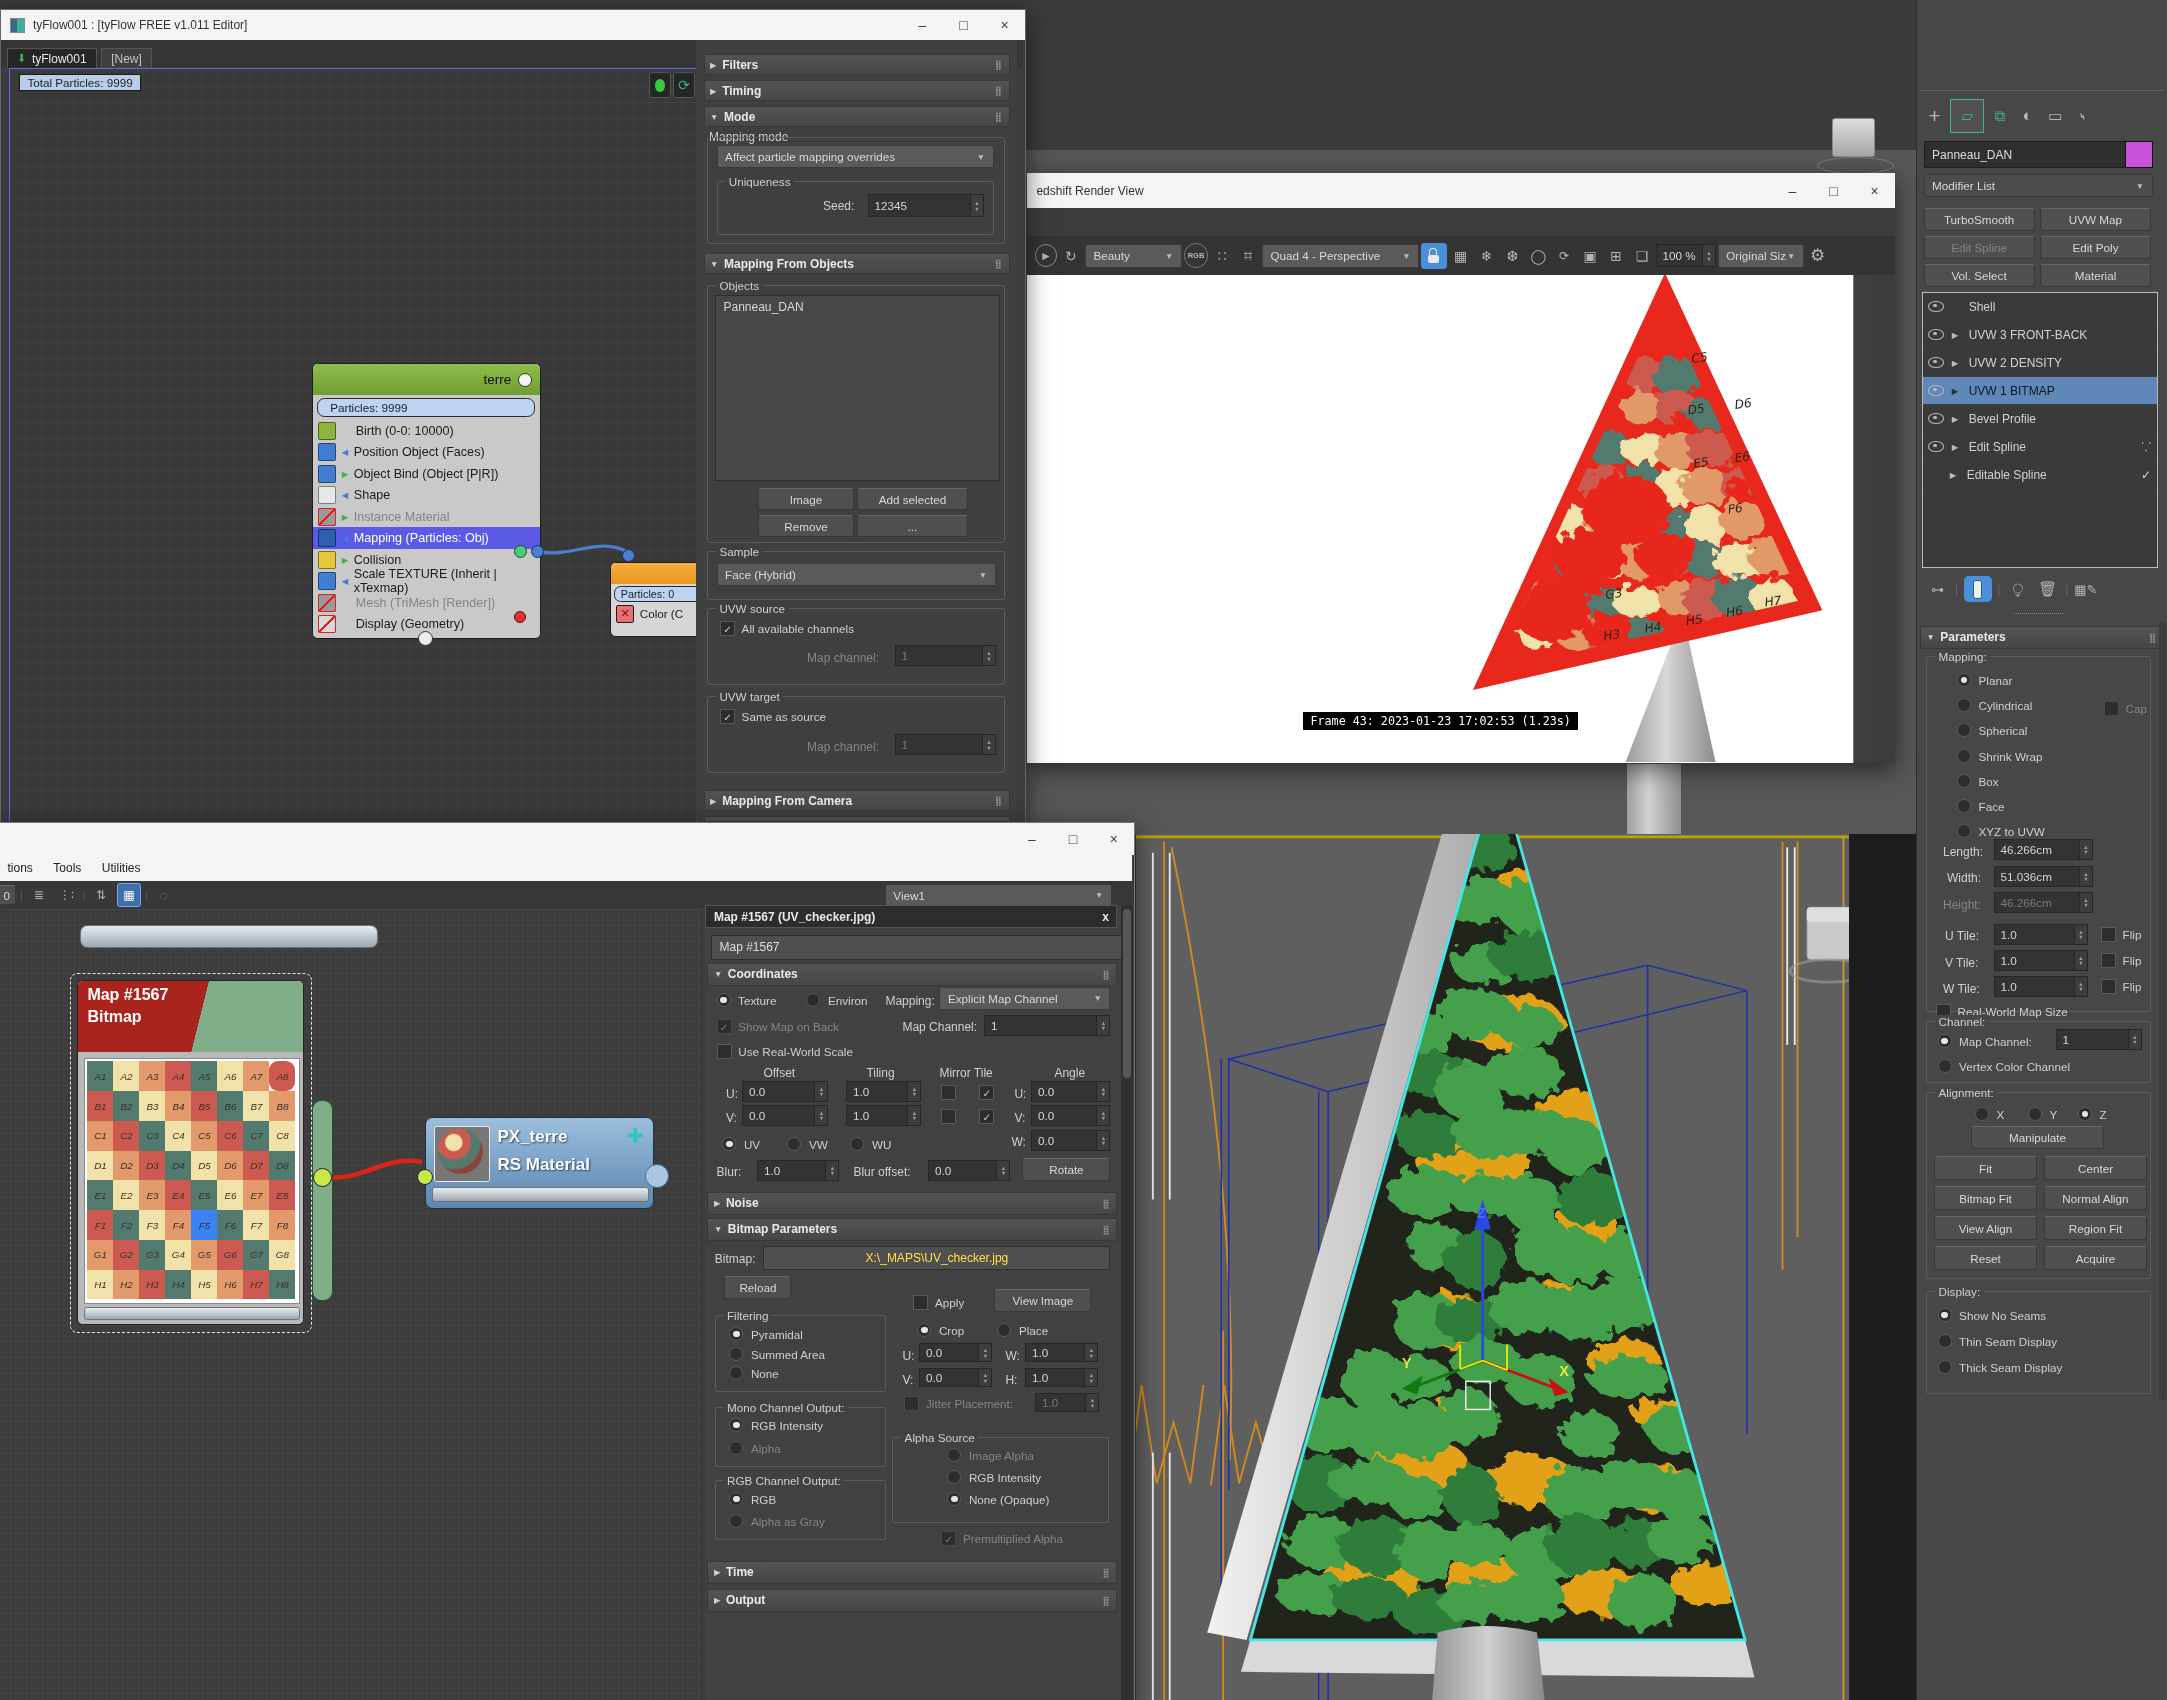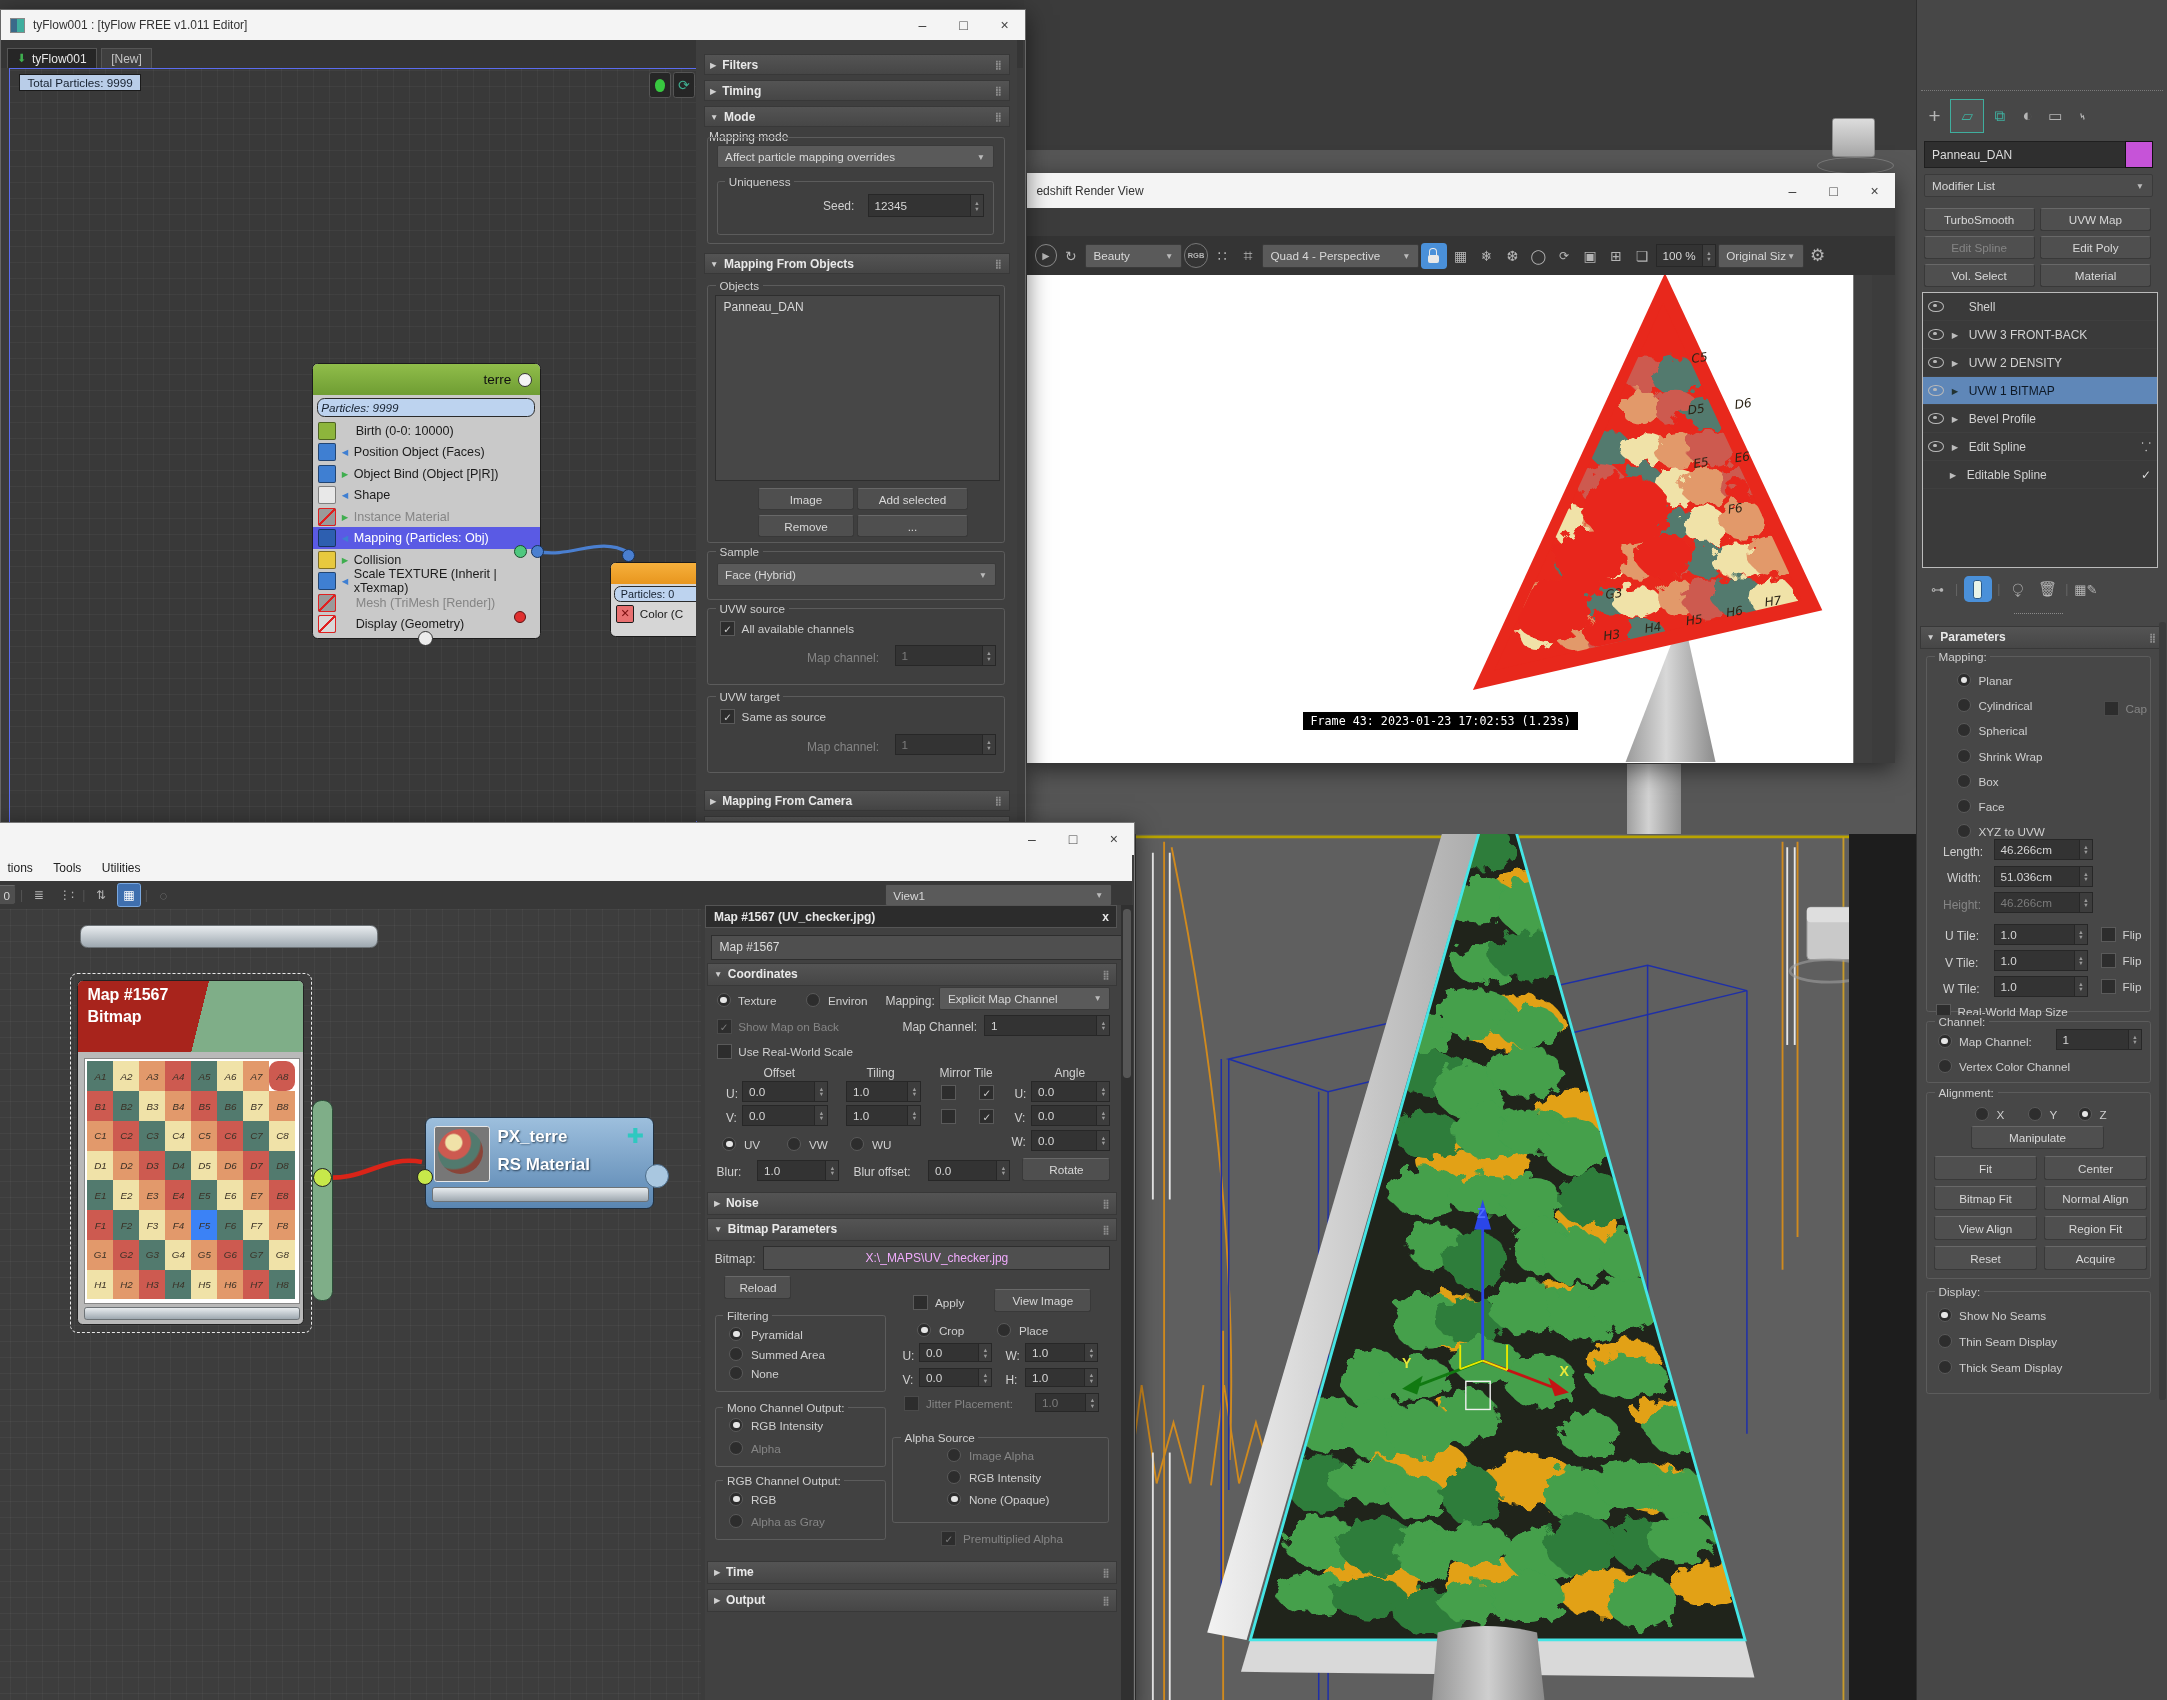--- a/index.html
+++ b/index.html
@@ -409,21 +409,21 @@
 
       <svg class="abs" width="686" height="753" style="left:0;top:0;pointer-events:none;" viewBox="0 0 732 804">
         <path d="M562,515 C600,523 628,498 660,516" stroke="#4a7fd0" stroke-width="3.5" fill="none"></path>
       </svg>
 
       <div class="abs" style="left:302px;top:294px;width:227px;height:274px;background:#c9c9c9;border:0.9px solid #1c1c1c;border-radius:5.6px;">
         <div style="height:31px;background:linear-gradient(#90bd4a,#6f9d33);border-radius:4.7px 4.7px 0 0;display:flex;align-items:center;justify-content:flex-end;padding:0 7.5px;gap:6.6px;">
           <span style="color:#111;font-size:13.6px;">terre</span>
           <span style="width:12px;height:12px;border-radius:50%;background:#f4f4f4;border:0.9px solid #333;"></span>
         </div>
-        <div style="margin:2.8px 4.7px;height:17px;background:#bdd3ef;border:0.9px solid #2a2a2a;border-radius:7.5px;display:flex;align-items:center;padding-left:3px;color:#15202e;font-size:11.7px;font-style:italic;">Particles: 9999</div>
+        <div style="margin:2.8px 4.7px;height:17px;background:#bdd3ef;border:0.9px solid #2a2a2a;border-radius:7.5px;display:flex;align-items:center;padding-left:12px;color:#15202e;font-size:11.7px;">Particles: 9999</div>
         <div id="terre-ops">
             <div class="tyrow">
               <span class="ic " style="background:#8db53c;"></span>
               <span style="width:8.4px;"></span>
               <span>Birth (0-0: 10000)</span>
             </div>
             <div class="tyrow">
               <span class="ic " style="background:#3f7fd2;"></span>
               <span style="color:#3f7fd2;font-size:8.4px;">◀</span>
               <span>Position Object (Faces)</span>
@@ -866,21 +866,21 @@
           <span class="arr">▶</span>
           <span>Noise</span>
           <span class="grip">⣿</span>
         </div>
       <div class="rollout" style="left:1.9px;top:313px;width:410px;height:22.5px;">
           <span class="arr">▼</span>
           <span>Bitmap Parameters</span>
           <span class="grip">⣿</span>
         </div>
       <span class="lbl" style="left:9.4px;top:347px;">Bitmap:</span>
-      <div class="abs" style="left:58px;top:341px;width:345px;height:21.5px;background:#4f4f4f;border:0.9px solid #2e2e2e;display:flex;align-items:center;justify-content:center;color:#f0abfc;">X:\_MAPS\UV_checker.jpg</div>
+      <div class="abs" style="left:58px;top:341px;width:345px;height:21.5px;background:#4f4f4f;border:0.9px solid #2e2e2e;display:flex;align-items:center;justify-content:center;color:#fde047;">X:\_MAPS\UV_checker.jpg</div>
       <div class="btn" style="left:19px;top:371px;width:67px;height:22.5px;">Reload</div>
 
       <div class="grp" style="left:9.4px;top:410px;width:171px;height:77px;">
           <span class="grp-l" style="background:#414141;">Filtering</span>
         </div>
       <div class="rad sel" style="left:24px;top:422px;">
           <span class="ci"></span>
           <span>Pyramidal</span>
         </div>
       <div class="rad" style="left:24px;top:442px;">

